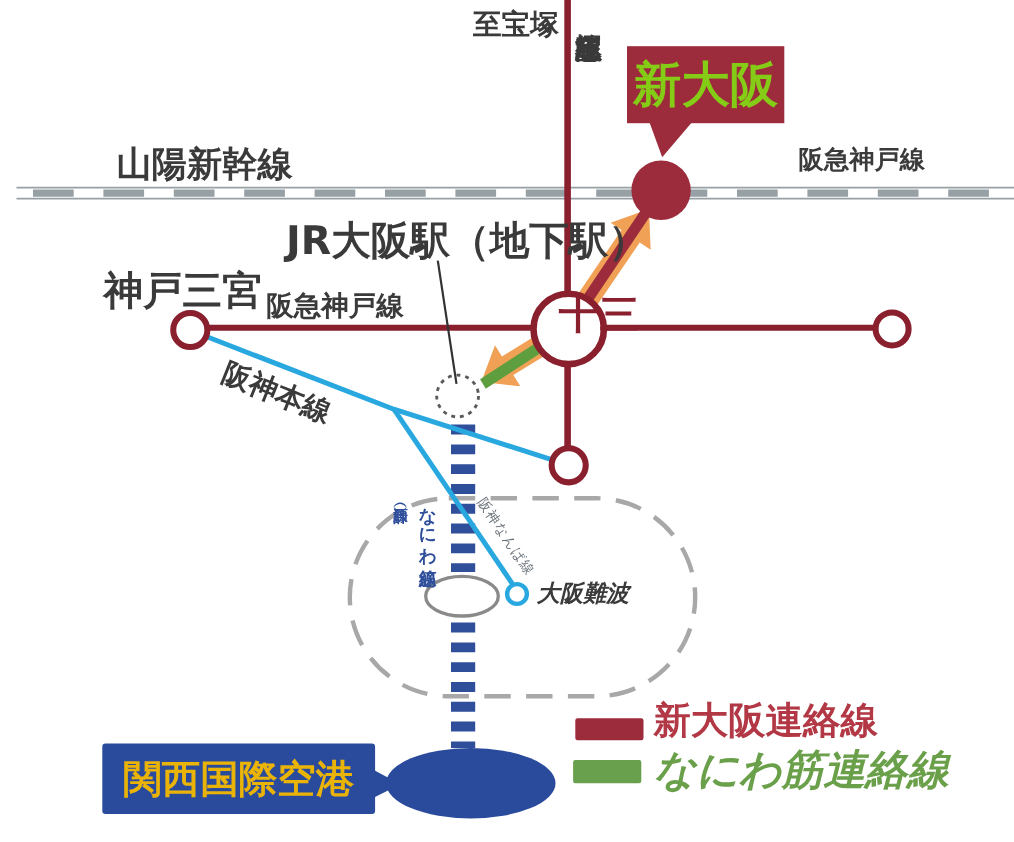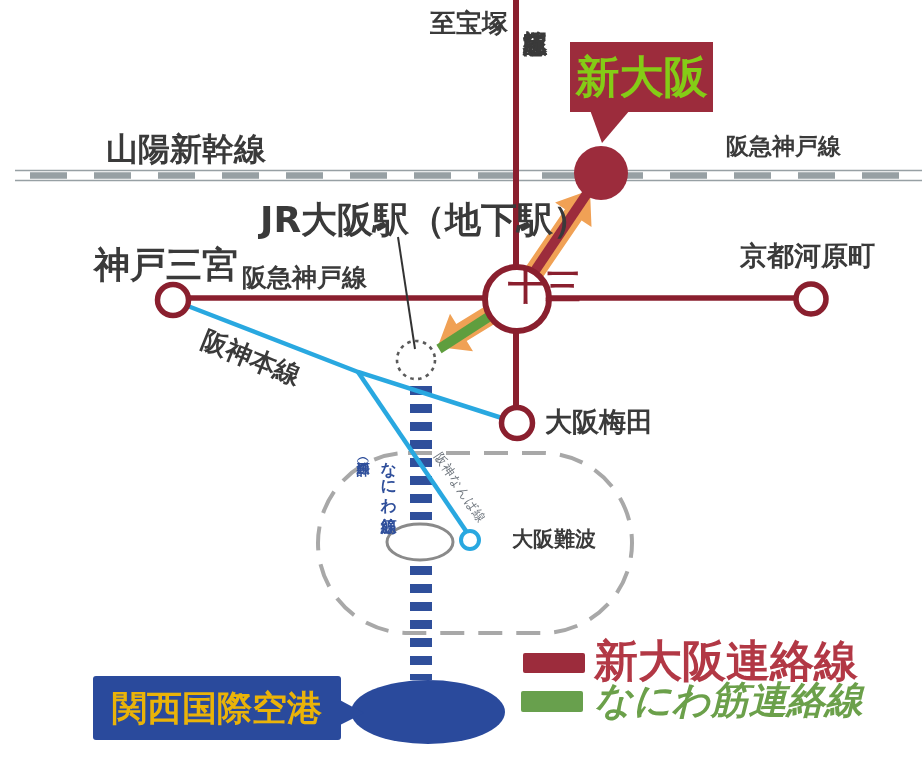--- a/index.html
+++ b/index.html
@@ -23,21 +23,21 @@
   .map svg{position:absolute;left:0;top:0;}
   .lbl{position:absolute;color:var(--text-dark);font-weight:bold;white-space:nowrap;line-height:1.05;}
   .vert{writing-mode:vertical-rl;text-orientation:mixed;}
   .callout{position:absolute;left:570px;top:42px;width:143px;height:70px;background:var(--maroon-fill);
            display:flex;align-items:center;justify-content:center;color:#84cc16;font-weight:bold;font-size:44px;}
   .airport-box{position:absolute;left:93px;top:676px;width:248px;height:64px;background:var(--airport-navy);
            border-radius:3px;display:flex;align-items:center;justify-content:center;color:#eab308;font-weight:bold;font-size:35px;}
   .legend-swatch{position:absolute;border-radius:2px;}
   .sw-red{left:523px;top:653px;width:62px;height:20px;background:var(--maroon-fill);}
   .sw-green{left:521px;top:691px;width:62px;height:21px;background:var(--legend-green);}
-  .legend-red{left:594px;top:638px;font-size:44px;color:var(--legend-red-text);}
+  .legend-red{left:594px;top:638px;font-size:34px;color:var(--legend-red-text);}
   .legend-green{left:594px;top:681px;font-size:38px;color:var(--legend-green-text);font-style:italic;}
 
   
   .st-maroon{stroke:var(--maroon-line);}
   .fl-maroon{fill:var(--maroon-fill);}
   .st-blue{stroke:var(--hanshin-blue);}
   .st-navy{stroke:var(--navy);}
   .st-gray{stroke:var(--shinkansen-gray);}
   .st-loop{stroke:var(--loop-gray);}
   .fl-orange{fill:var(--orange);}
@@ -100,31 +100,29 @@
   <div class="lbl" style="left:106px;top:133px;font-size:32px;">山陽新幹線</div>
   <div class="lbl" style="left:726px;top:134px;font-size:23px;">阪急神戸線</div>
 
   <div class="callout">新大阪</div>
 
   <div class="lbl" style="left:260px;top:201px;font-size:36px;">JR大阪駅（地下駅）</div>
 
   <div class="lbl" style="left:94px;top:246px;font-size:36px;">神戸三宮</div>
   <div class="lbl" style="left:242px;top:265px;font-size:25px;">阪急神戸線</div>
   <div class="lbl" style="left:489px;top:268px;font-size:36px;color:var(--maroon-line);letter-spacing:1px;margin-left:19px;">十三</div>
-  <div class="lbl" style="left:740px;top:242px;font-size:27px;">京都河原町</div>
 
   <div class="lbl" style="left:208px;top:326px;font-size:26px;transform:rotate(22deg);transform-origin:left top;">阪神本線</div>
-  <div class="lbl" style="left:545px;top:408px;font-size:27px;">大阪梅田</div>
 
   <div class="lbl" style="left:443px;top:450px;font-size:12.5px;font-weight:normal;color:#6d747c;letter-spacing:1px;transform:rotate(56deg);transform-origin:left top;">阪神なんば線</div>
 
   <div class="lbl vert" style="left:380px;top:450px;font-size:16px;color:var(--navy);">なにわ筋線</div>
   <div class="lbl vert" style="left:356px;top:452px;font-size:13px;color:var(--navy);">（計画線）</div>
 
-  <div class="lbl" style="left:512px;top:528px;font-size:21px;">大阪難波</div>
+  <div class="lbl" style="left:488px;top:528px;font-size:21px;font-style:italic;">大阪難波</div>
 
   <div class="airport-box">関西国際空港</div>
 
   <div class="legend-swatch sw-red"></div>
   <div class="lbl legend-red">新大阪連絡線</div>
   <div class="legend-swatch sw-green"></div>
   <div class="lbl legend-green">なにわ筋連絡線</div>
 
 </div>
 

